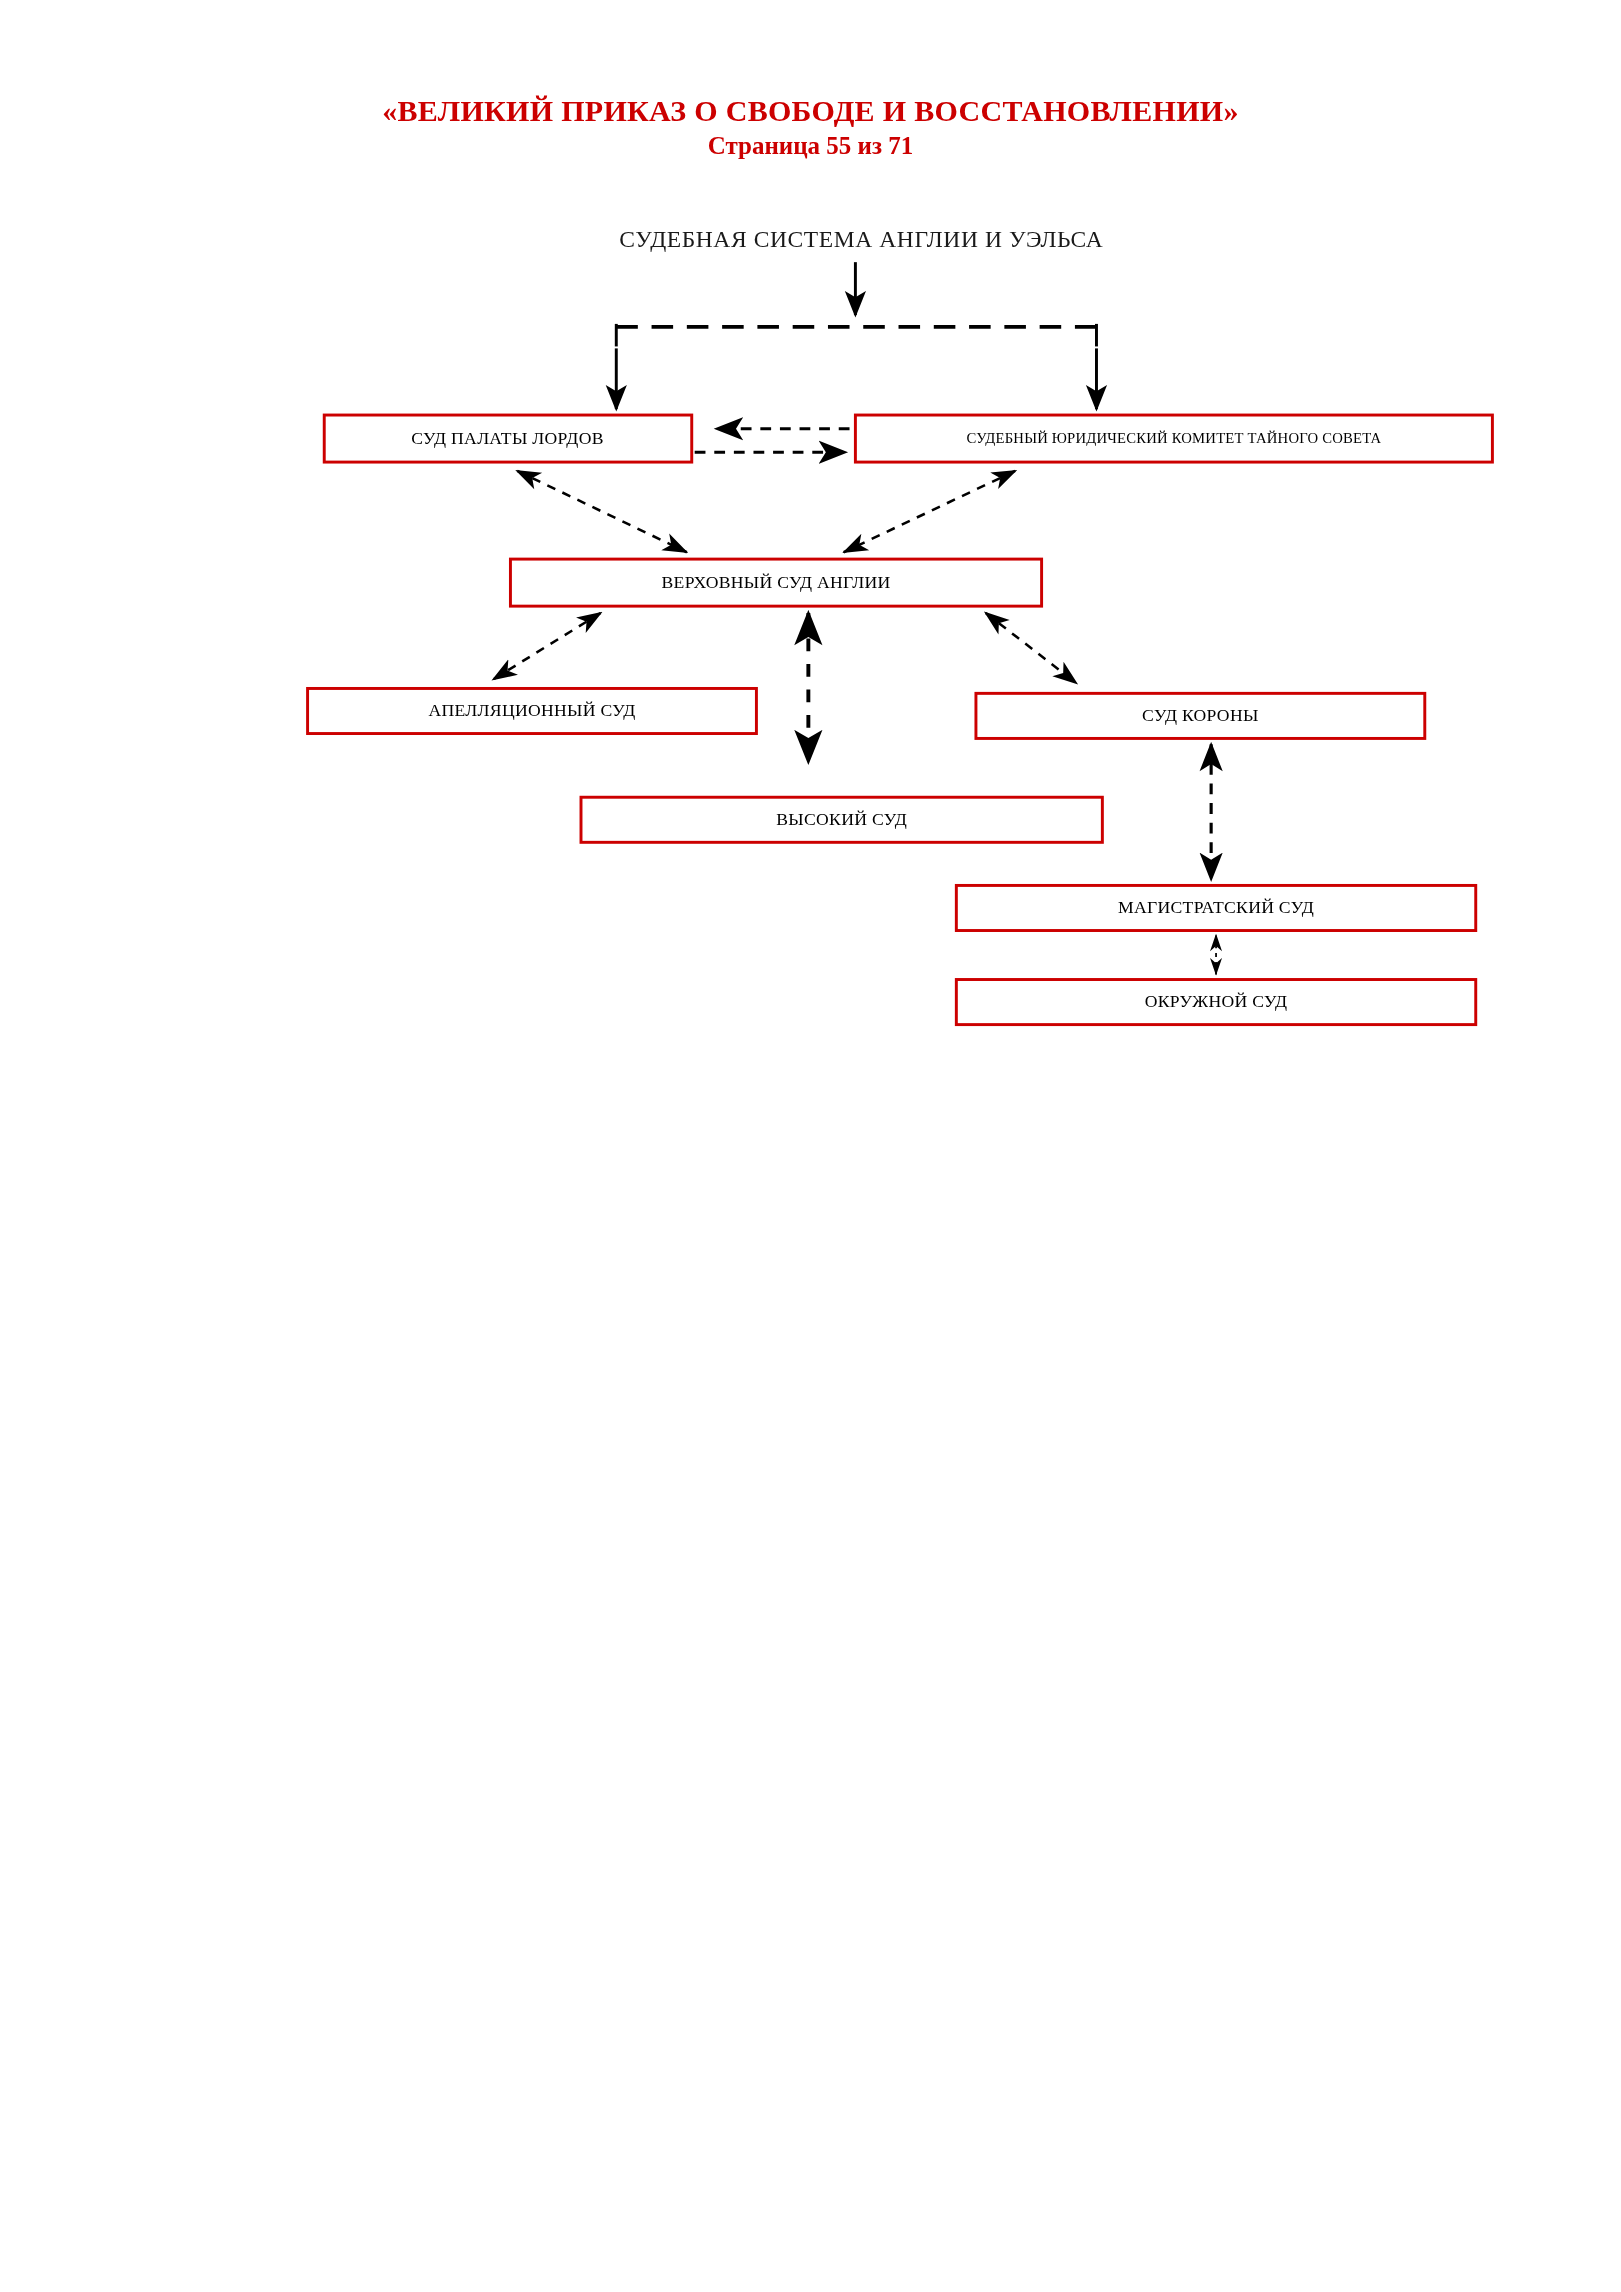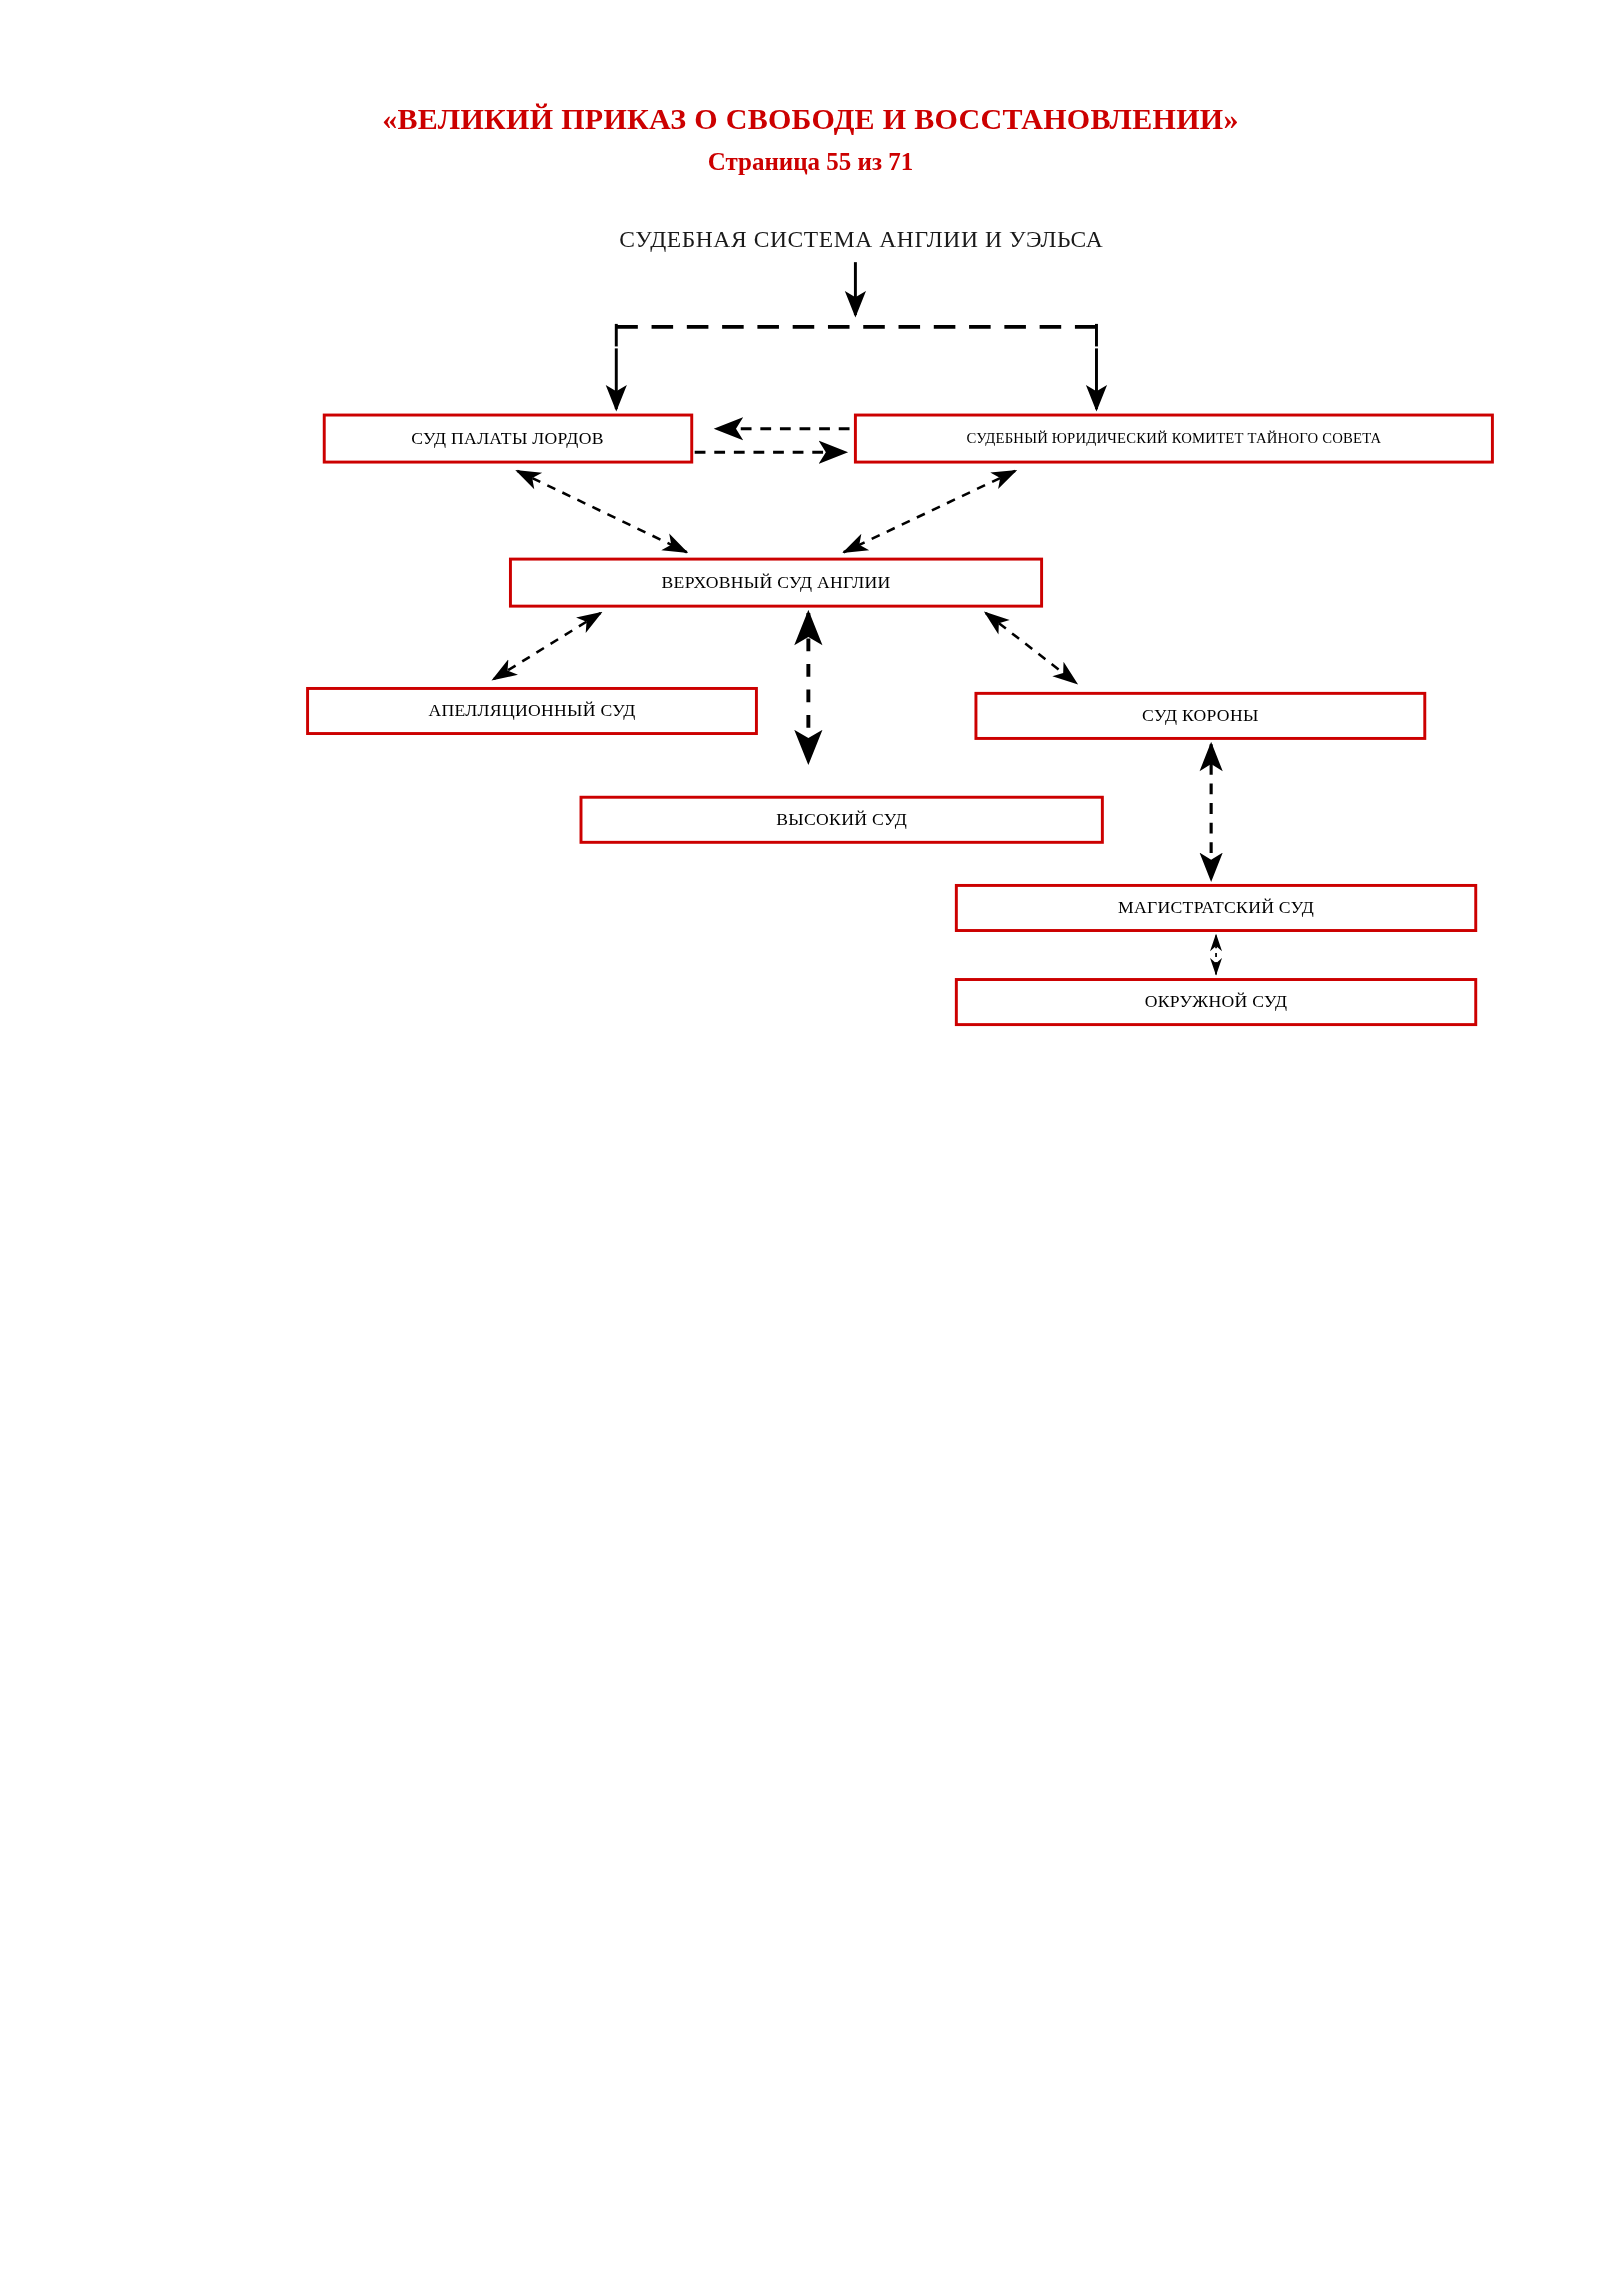--- a/index.html
+++ b/index.html
@@ -30,21 +30,21 @@
     width: 1621px;
     text-align: center;
   }
   .doc-title {
     font-family: "Liberation Serif", "DejaVu Serif", serif;
     font-weight: bold;
     font-size: 30px;
     letter-spacing: 0.3px;
     color: #cc0000;
     line-height: 1.12;
-    margin: 12px;
+    margin: 4px;
     white-space: nowrap;
   }
   .doc-subtitle {
     font-family: "Liberation Serif", "DejaVu Serif", serif;
     font-weight: bold;
     font-size: 25px;
     color: #cc0000;
     line-height: 1.15;
     margin: 3.9px 0 0 0;
     white-space: nowrap;

